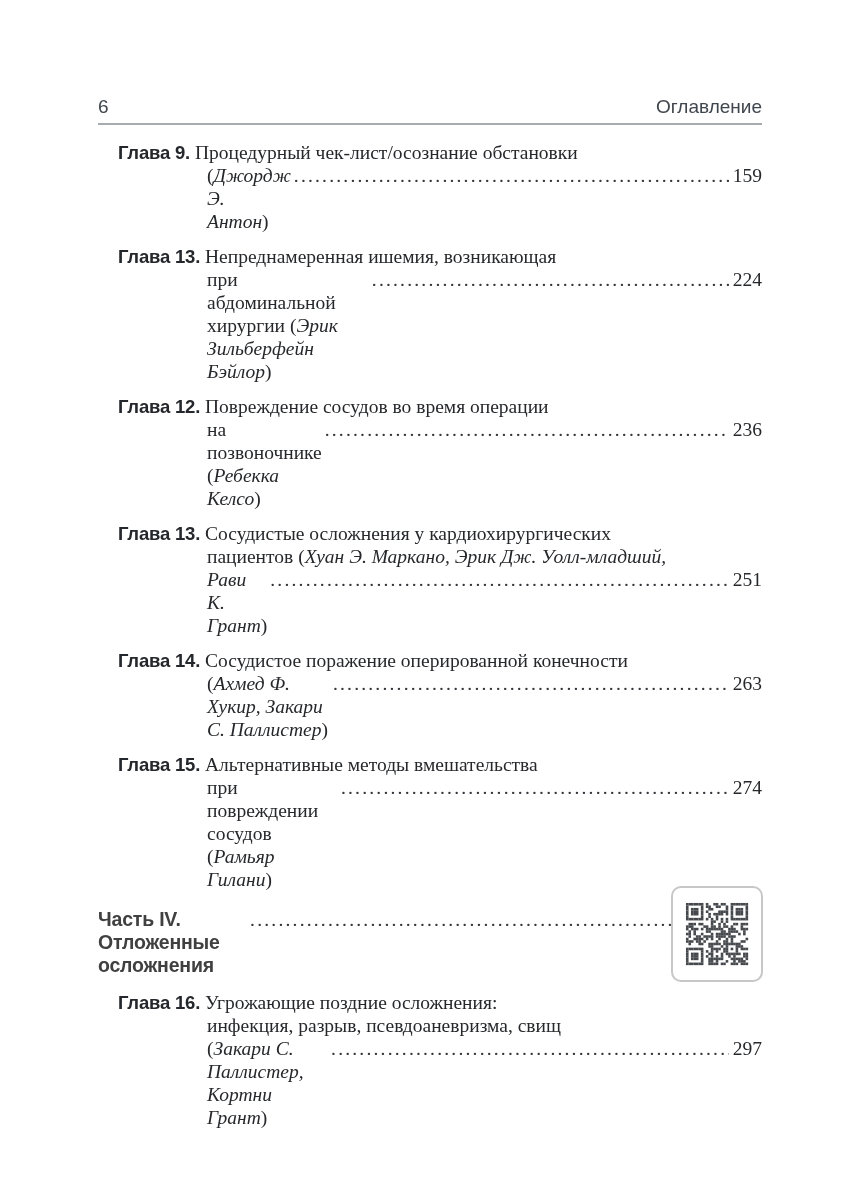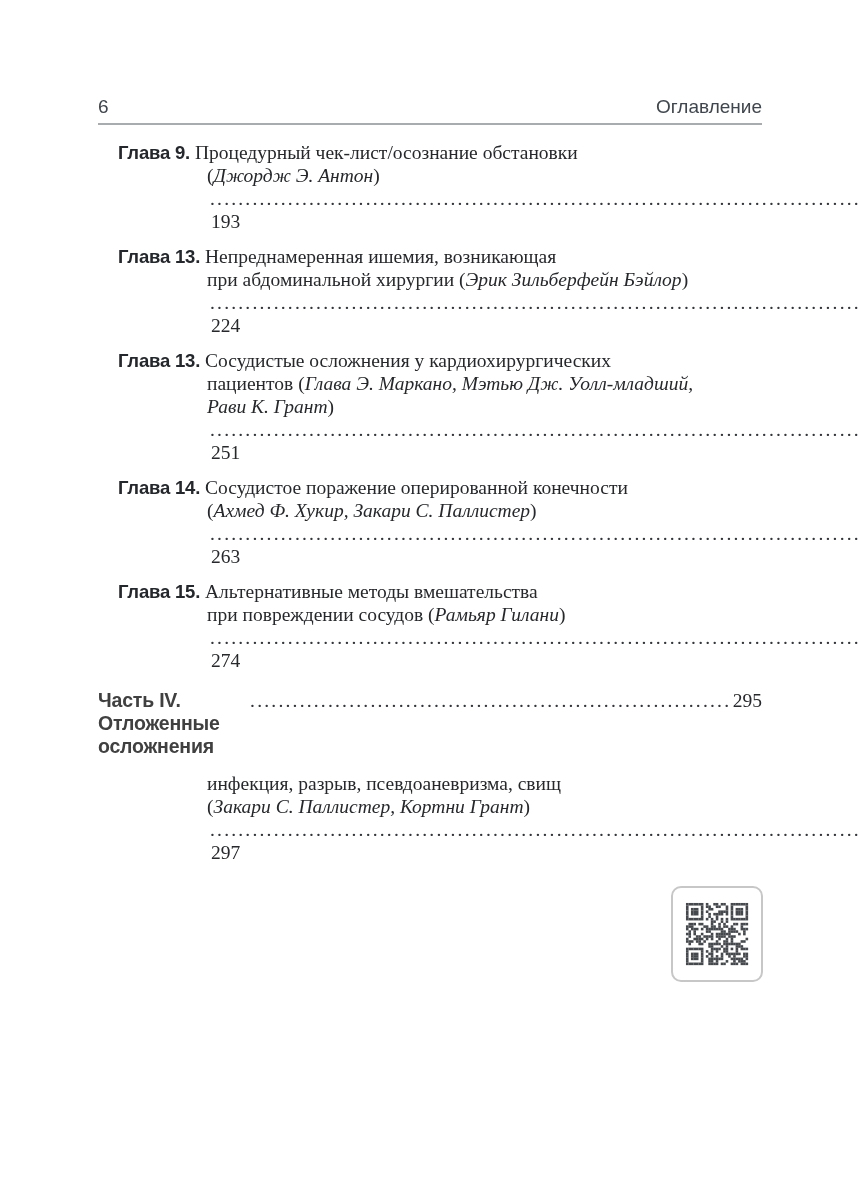--- a/index.html
+++ b/index.html
@@ -36,21 +36,21 @@
   .toc{ margin-top:16px; }
   .entry{ margin-bottom:12px; }
   .toc-line{
     display:flex;
     align-items:flex-start;
     font-size:19.5px;
     line-height:23px;
     color:#26282b;
   }
   .toc-line.first{ padding-left:20px; }
-  .toc-line.cont{ padding-left:109px;flex-direction:column; }
+  .toc-line.cont{ padding-left:109px; }
   .chap-label{
     font-family:"Liberation Sans", sans-serif;
     font-weight:700;
     font-size:18.5px;
     color:#24272b;
     letter-spacing:-0.2px;
   }
   .toc-line i{ font-style:italic; }
   .leader{
     flex:1 1 auto;
@@ -104,39 +104,49 @@
     <hr class="header-rule">
 
     <div class="toc" id="toc-list">
         <div class="entry chapter">
           <div class="toc-line first">
             <span class="lt"><span class="chap-label">Глава 9. </span>Процедурный чек-лист/осознание обстановки</span>
           </div>
           <div class="toc-line cont">
             <span class="lt">(<i>Джордж Э. Антон</i>)</span>
             <span class="leader"></span>
-            <span class="pagenum">193</span>
+            <span class="pagenum">159</span>
           </div>
         </div>
         <div class="entry chapter">
           <div class="toc-line first">
             <span class="lt"><span class="chap-label">Глава 13. </span>Непреднамеренная ишемия, возникающая</span>
           </div>
           <div class="toc-line cont">
             <span class="lt">при абдоминальной хирургии (<i>Эрик Зильберфейн Бэйлор</i>)</span>
             <span class="leader"></span>
             <span class="pagenum">224</span>
           </div>
         </div>
         <div class="entry chapter">
           <div class="toc-line first">
+            <span class="lt"><span class="chap-label">Глава 12. </span>Повреждение сосудов во время операции</span>
+          </div>
+          <div class="toc-line cont">
+            <span class="lt">на позвоночнике (<i>Ребекка Келсо</i>)</span>
+            <span class="leader"></span>
+            <span class="pagenum">236</span>
+          </div>
+        </div>
+        <div class="entry chapter">
+          <div class="toc-line first">
             <span class="lt"><span class="chap-label">Глава 13. </span>Сосудистые осложнения у кардиохирургических</span>
           </div>
           <div class="toc-line cont">
-            <span class="lt">пациентов (<i>Глава Э. Маркано, Мэтью Дж. Уолл-младший,</i></span>
+            <span class="lt">пациентов (<i>Хуан Э. Маркано, Эрик Дж. Уолл-младший,</i></span>
           </div>
           <div class="toc-line cont">
             <span class="lt"><i>Рави К. Грант</i>)</span>
             <span class="leader"></span>
             <span class="pagenum">251</span>
           </div>
         </div>
         <div class="entry chapter">
           <div class="toc-line first">
             <span class="lt"><span class="chap-label">Глава 14. </span>Сосудистое поражение оперированной конечности</span>
@@ -158,20 +168,23 @@
           </div>
         </div>
         <div class="entry part">
           <div class="toc-line">
             <span class="part-label">Часть IV. Отложенные осложнения</span>
             <span class="leader"></span>
             <span class="pagenum">295</span>
           </div>
         </div>
         <div class="entry chapter">
+          <div class="toc-line first">
+            <span class="lt"><span class="chap-label">Глава 16. </span>Угрожающие поздние осложнения:</span>
+          </div>
           <div class="toc-line cont">
             <span class="lt">инфекция, разрыв, псевдоаневризма, свищ</span>
           </div>
           <div class="toc-line cont">
             <span class="lt">(<i>Закари С. Паллистер, Кортни Грант</i>)</span>
             <span class="leader"></span>
             <span class="pagenum">297</span>
           </div>
         </div>
       </div>

